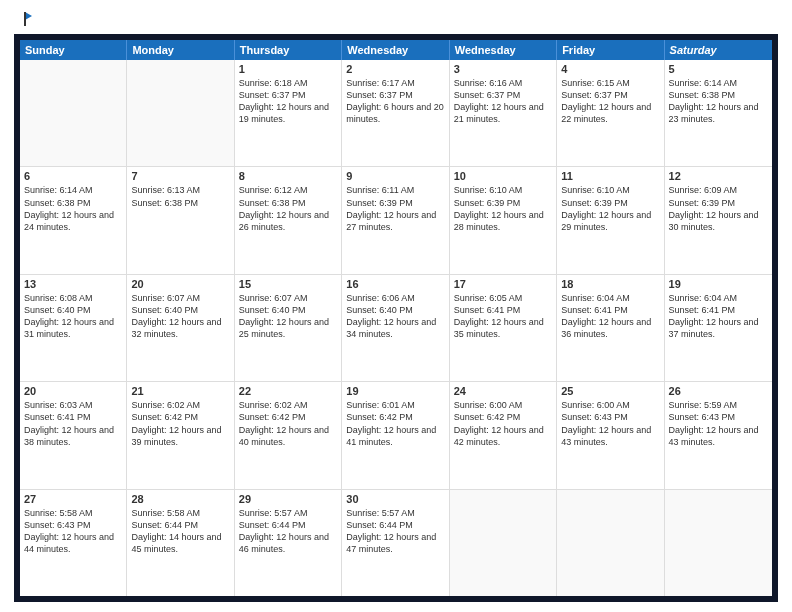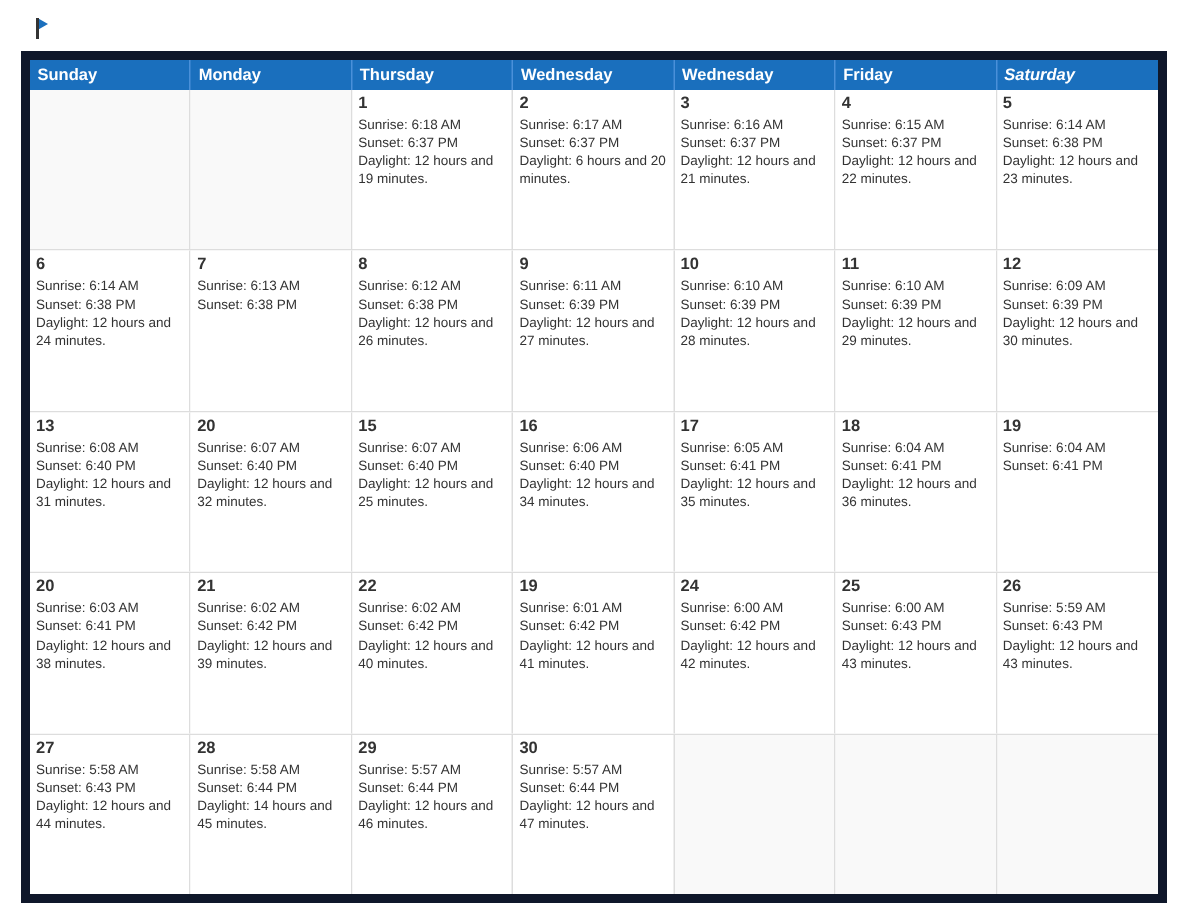--- a/index.html
+++ b/index.html
@@ -256,20 +256,21 @@
           <div class="cal-cell">
             <span class="day-number">18</span>
             <span class="cell-line">Sunrise: 6:04 AM</span>
             <span class="cell-line">Sunset: 6:41 PM</span>
             <span class="cell-line">Daylight: 12 hours and 36 minutes.</span>
           </div>
           <div class="cal-cell">
             <span class="day-number">19</span>
             <span class="cell-line">Sunrise: 6:04 AM</span>
             <span class="cell-line">Sunset: 6:41 PM</span>
+            <span class="cell-line">Daylight: 12 hours and 37 minutes.</span>
           </div>
         </div>
         <div class="cal-row">
           <div class="cal-cell">
             <span class="day-number">20</span>
             <span class="cell-line">Sunrise: 6:03 AM</span>
             <span class="cell-line">Sunset: 6:41 PM</span>
             <span class="cell-line">Daylight: 12 hours and 38 minutes.</span>
           </div>
           <div class="cal-cell">

